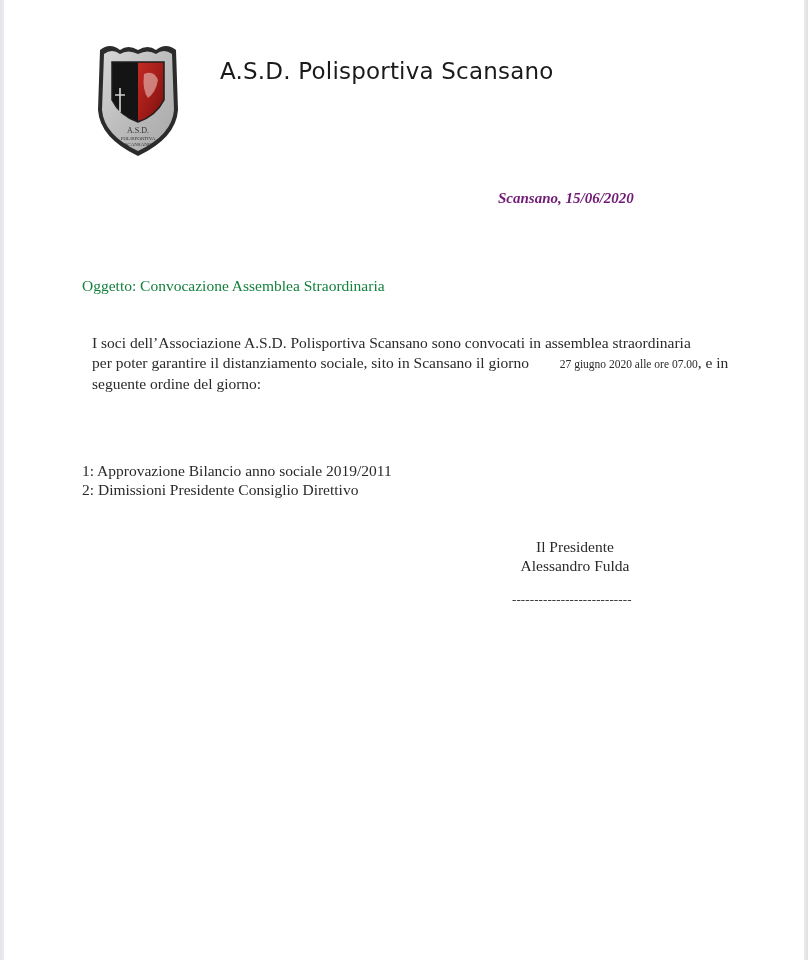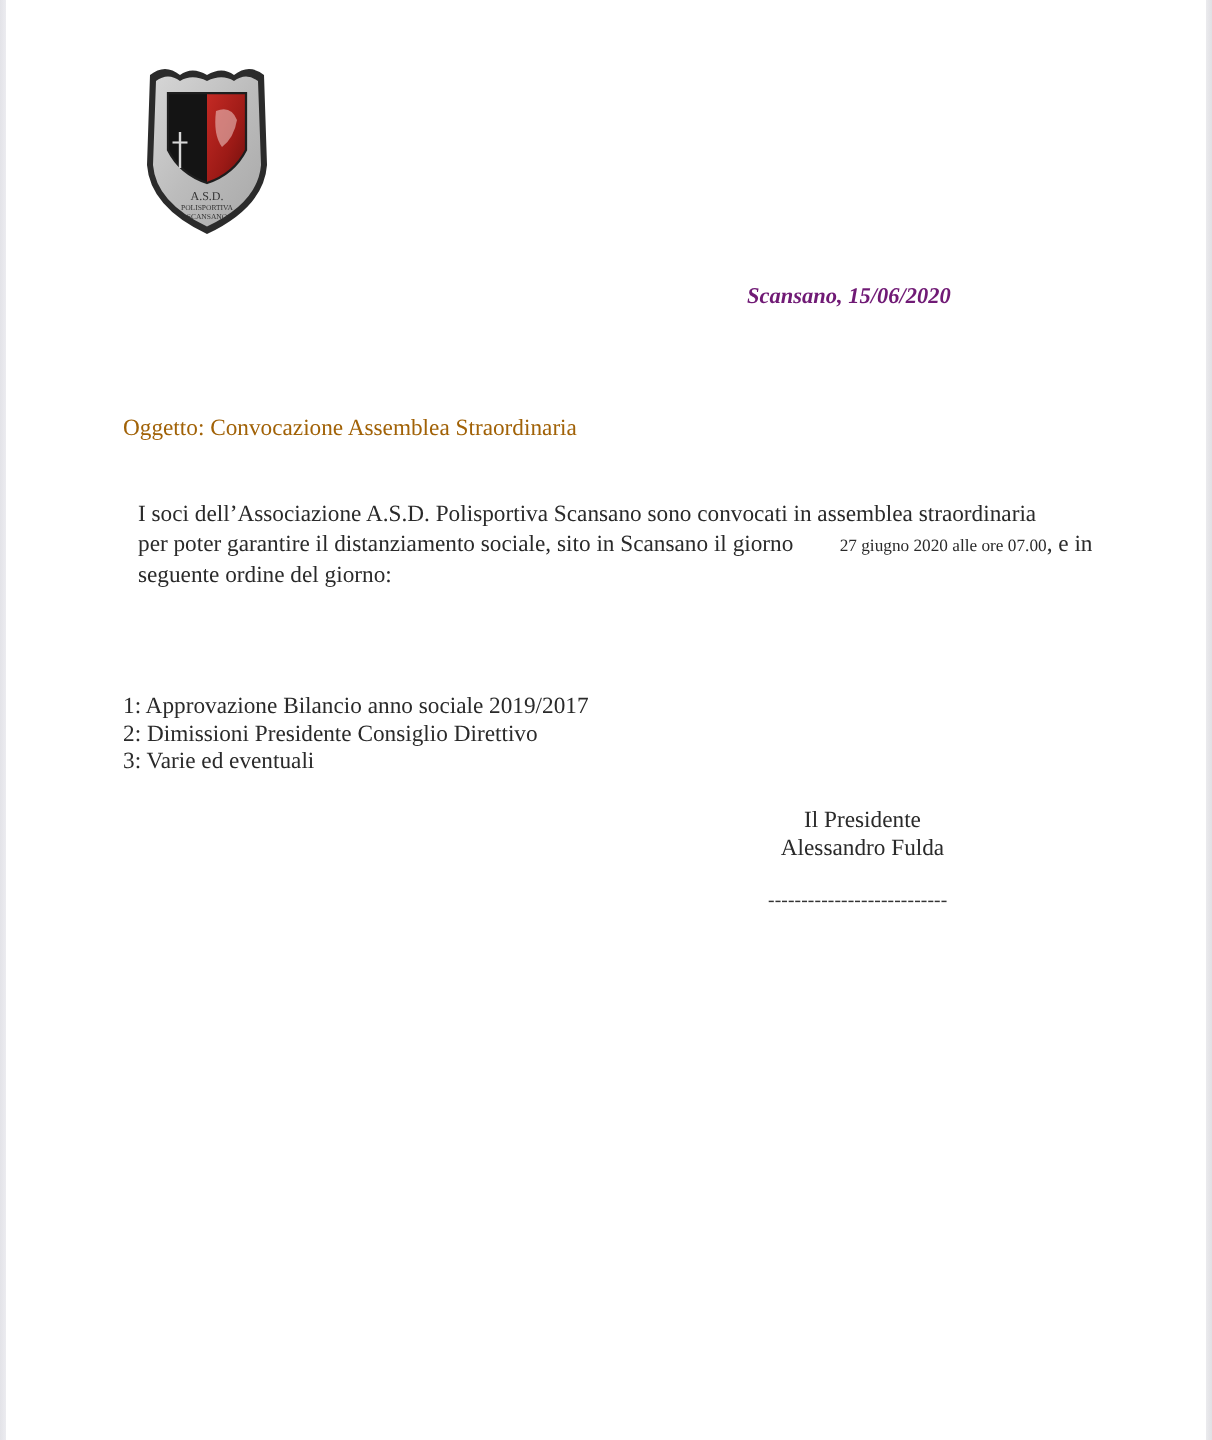--- a/index.html
+++ b/index.html
@@ -53,21 +53,21 @@
       font-style: italic;
       font-size: 15px;
       color: #701a75;
       white-space: nowrap;
     }
     .subject {
       position: absolute;
       left: 78px; top: 277px;
       font-family: "Liberation Serif", serif;
       font-size: 15.5px;
-      color: #a16207;
+      color: #15803d;
       white-space: nowrap;
     }
     .body-text {
       position: absolute;
       left: 88px; top: 333px;
       width: 680px;
       font-family: "Liberation Serif", serif;
       font-size: 15.5px;
       line-height: 19.5px;
       color: #2a2a2a;
@@ -143,35 +143,35 @@
       <line x1="25" y1="55" x2="35" y2="55" stroke="#d8d8d8" stroke-width="1.4"></line>
 
       <path d="M54 34 Q64 30 68 40 Q66 52 58 58 Q52 50 54 34 Z" fill="#f0d0cc" opacity="0.55"></path>
 
       <text x="48" y="93" text-anchor="middle" font-family="Liberation Serif, serif" font-size="8" fill="#333">A.S.D.</text>
       <text x="48" y="100" text-anchor="middle" font-family="Liberation Serif, serif" font-size="5" fill="#333">POLISPORTIVA</text>
       <text x="48" y="106" text-anchor="middle" font-family="Liberation Serif, serif" font-size="5" fill="#333">SCANSANO</text>
     </svg>
   </div>
 
+  <div class="org-title">A.S.D. Polisportiva Scansano</div>
 
   <div class="date-line">Scansano, 15/06/2020</div>
 
   <div class="subject">Oggetto: Convocazione Assemblea Straordinaria</div>
 
   <div class="body-text">
     <span class="line">I soci dell’Associazione  A.S.D. Polisportiva Scansano sono convocati in assemblea  straordinaria</span>
     <span class="line"><span>per poter garantire il distanziamento sociale,  sito in Scansano il giorno </span><span class="small">27 giugno 2020 alle ore 07.00</span><span>, e in</span></span>
     <span class="line">seguente ordine del giorno:</span>
   </div>
 
   <ul class="agenda">
-    <li>1: Approvazione Bilancio anno sociale 2019/2017</li>
+    <li>1: Approvazione Bilancio anno sociale 2019/2011</li>
     <li>2: Dimissioni Presidente Consiglio Direttivo</li>
-    <li>3: Varie ed eventuali</li>
   </ul>
 
   <div class="signature">
     <div>Il Presidente</div>
     <div>Alessandro Fulda</div>
   </div>
 
   <div class="sign-line">---------------------------</div>
 
 </div>

